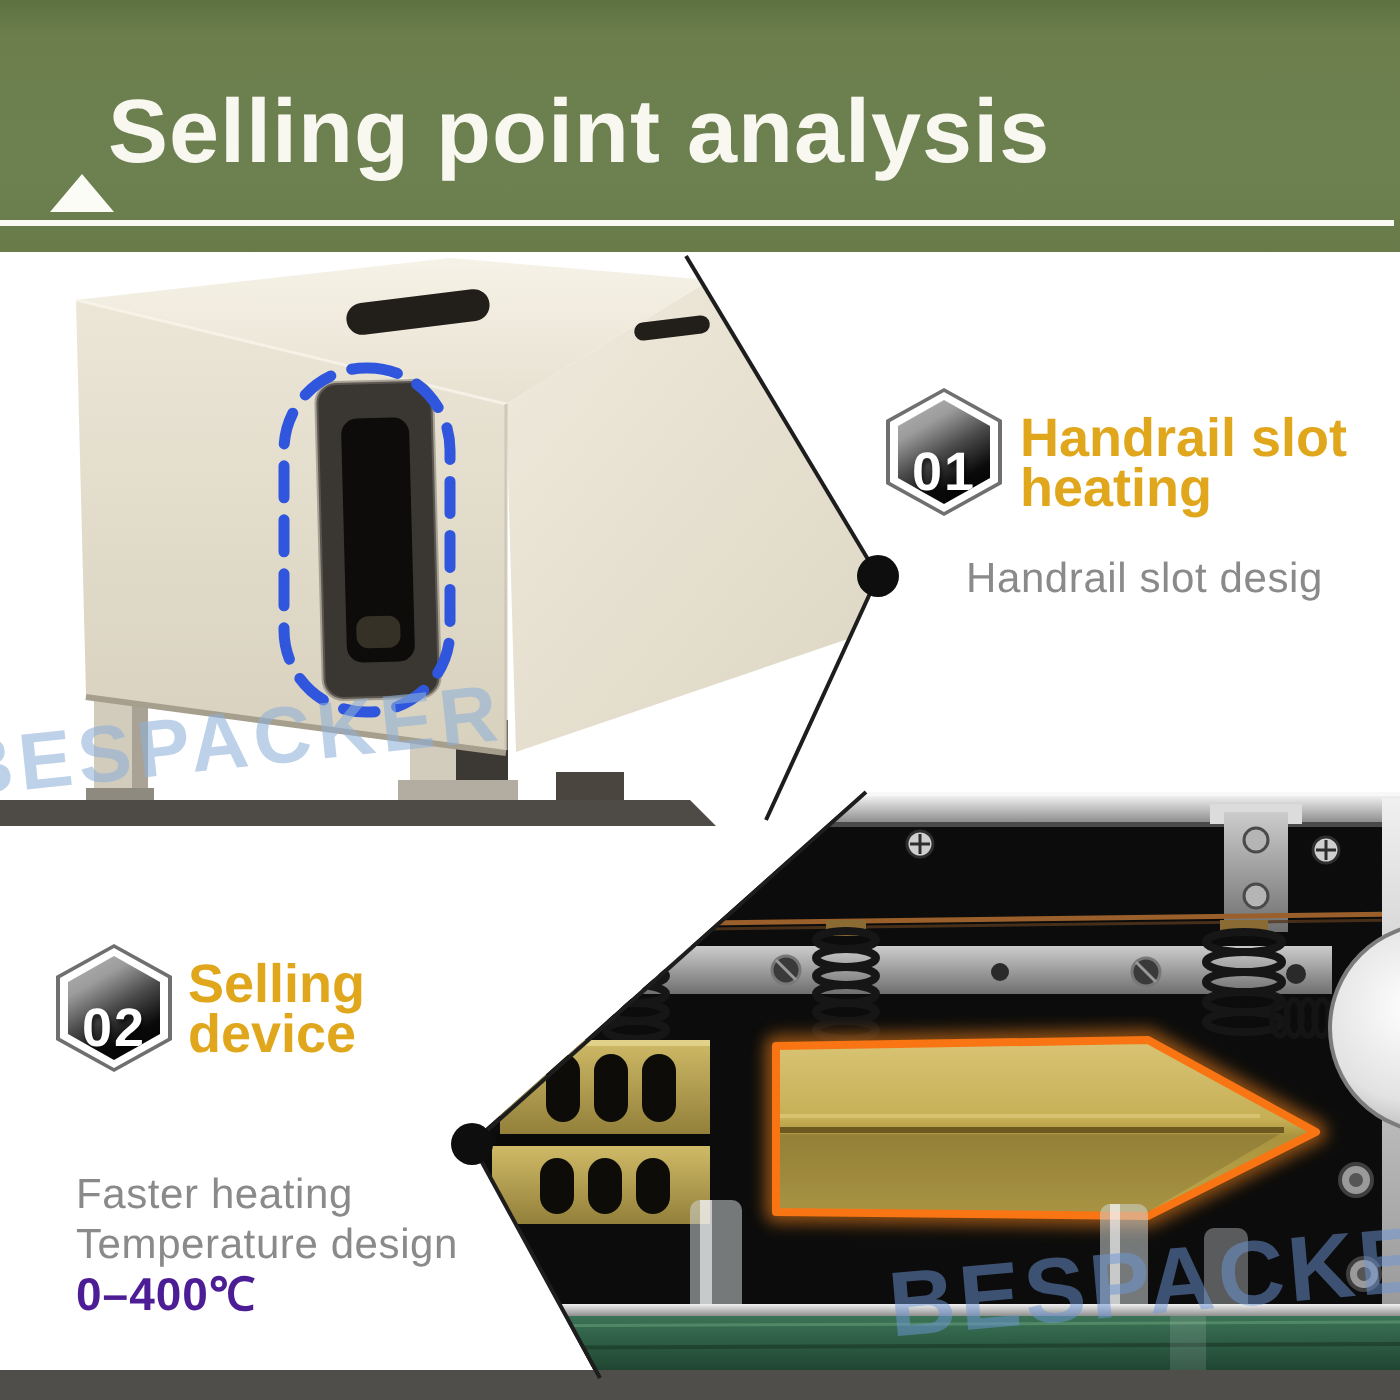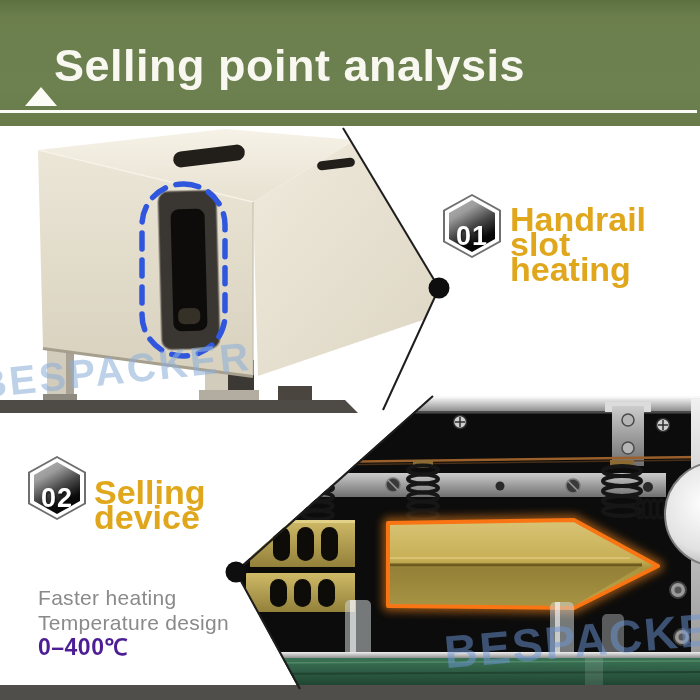--- a/index.html
+++ b/index.html
@@ -19,21 +19,21 @@
   
   .hexclip{clip-path:polygon(50% 0,100% 25%,100% 75%,50% 100%,0 75%,0 25%);}
   .hex{position:absolute;width:58px;height:64px;z-index:4;}
   .hex .h-outline{position:absolute;inset:0;background:#6f6f6f;}
   .hex .h-white{position:absolute;inset:2px;background:#ffffff;}
   .hex .h-core{position:absolute;inset:6px;display:flex;align-items:flex-end;justify-content:center;
                background:linear-gradient(150deg,#b5b5b5 0%,#9c9c9c 26%,#4a4a4a 50%,#0a0a0a 74%,#000 100%);}
   .hex .h-num{color:#fff;font-weight:700;font-size:27px;letter-spacing:1px;
               text-shadow:1px 2px 2px rgba(0,0,0,.65);}
   
-  .sec-title{position:absolute;z-index:4;color:#e0a71c;font-weight:700;font-size:34px;line-height:25px;}
+  .sec-title{position:absolute;z-index:4;color:#e0a71c;font-weight:700;font-size:27px;line-height:25px;}
   .sec-desc{position:absolute;z-index:4;color:#8a8a8a;font-size:21px;line-height:25px;letter-spacing:.3px;}
   .temp{color:#4c1d95;font-weight:700;font-size:23px;letter-spacing:.5px;}
 </style>
 </head>
 <body>
 
 <div class="page">
 
   <div class="banner">
     <div class="banner-triangle"></div>
@@ -263,22 +263,23 @@
     <div class="h-outline hexclip"></div>
     <div class="h-white hexclip"></div>
     <div class="h-core hexclip">
       <span class="h-num">01</span>
     </div>
   </div>
   <div class="sec-title" style="left:510px;top:207px;">
     <div>Handrail slot</div>
     <div>heating</div>
   </div>
-
-  <div class="hex" style="left:28px;top:456px;">
+  <div class="sec-desc" style="left:483px;top:277px;">Handrail slot desig</div>
+
+  <div class="hex" style="left:28px;top:472px;">
     <div class="h-outline hexclip"></div>
     <div class="h-white hexclip"></div>
     <div class="h-core hexclip">
       <span class="h-num">02</span>
     </div>
   </div>
   <div class="sec-title" style="left:94px;top:480px;">
     <div>Selling</div>
     <div>device</div>
   </div>

